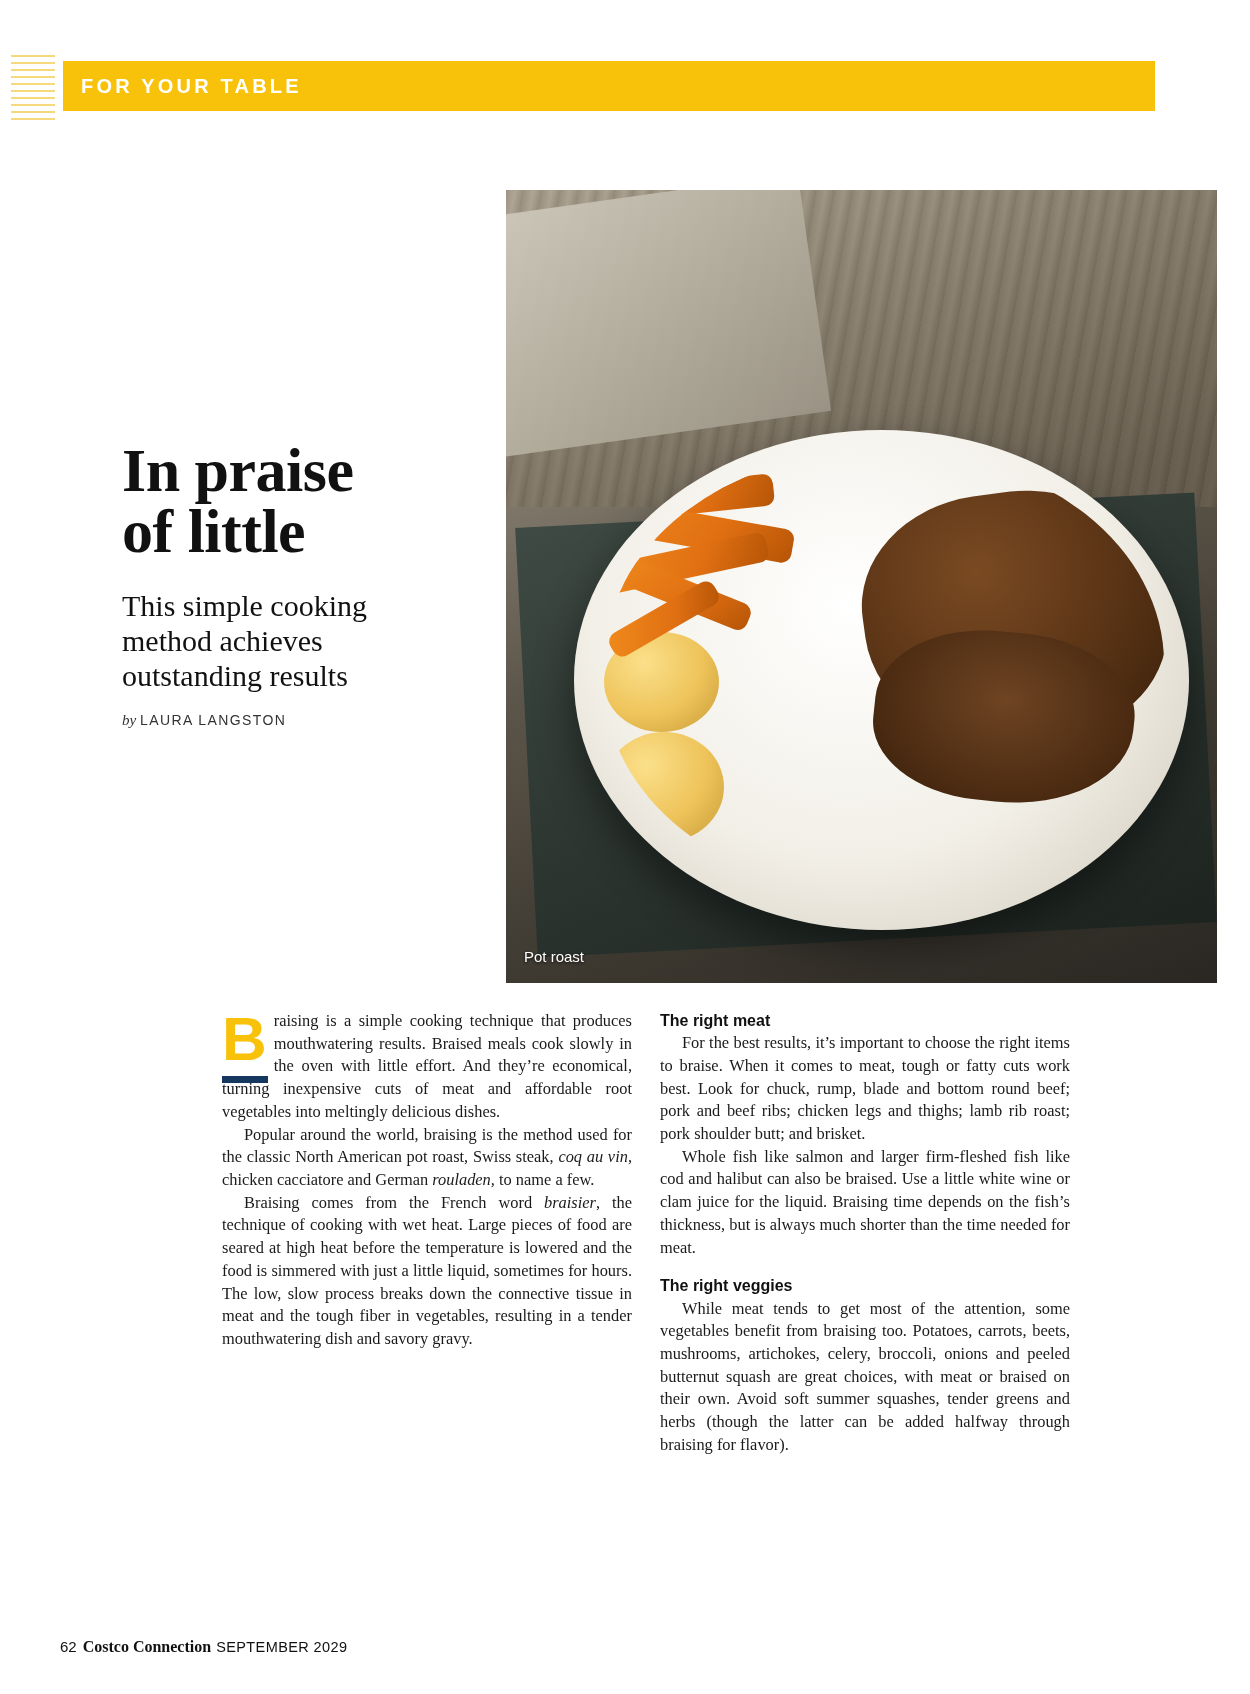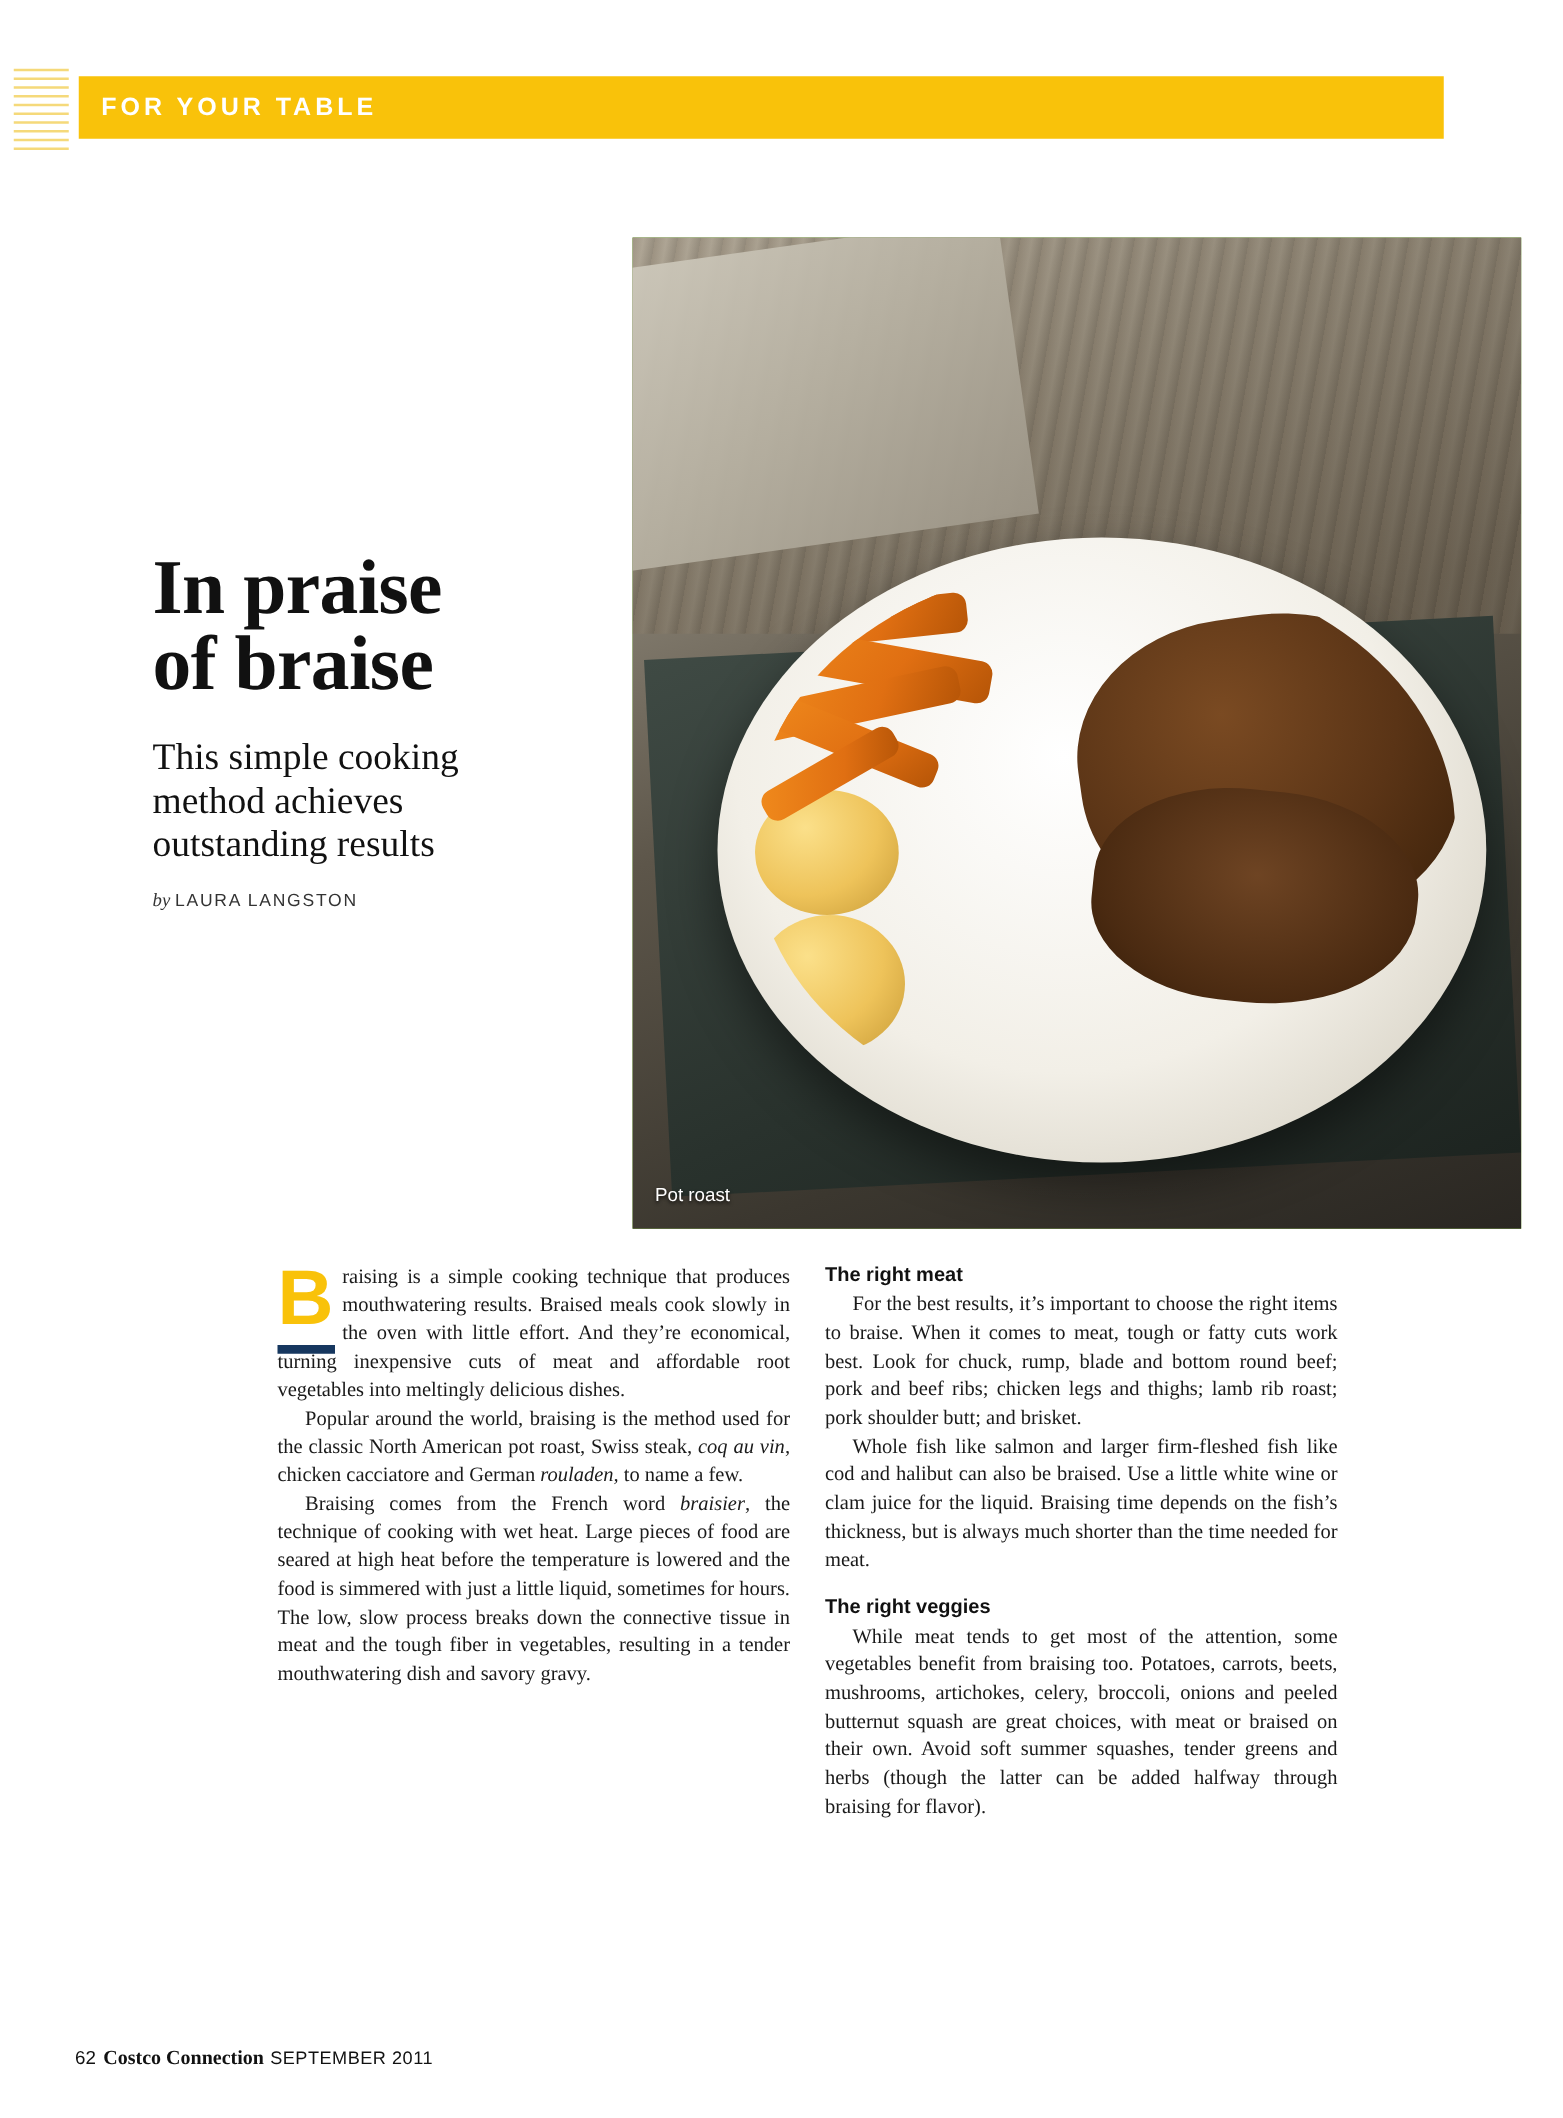--- a/index.html
+++ b/index.html
@@ -269,21 +269,21 @@
     <i></i>
     <i></i>
 </div>
 <div class="header-band">
   <div class="kicker">FOR YOUR TABLE</div>
 </div>
 
 <div class="headline">
   <h1>
     <span>In praise</span><br>
-    <span>of braise</span>
+    <span>of little</span>
   </h1>
   <h2>This simple cooking method achieves outstanding results</h2>
   <div class="byline">
     <span class="by">by</span>
     <span class="name">LAURA LANGSTON</span>
   </div>
 </div>
 
 <figure class="photo">
   <div class="bg"></div>
@@ -323,14 +323,14 @@
     <p>For the best results, it’s important to choose the right items to braise. When it comes to meat, tough or fatty cuts work best. Look for chuck, rump, blade and bottom round beef; pork and beef ribs; chicken legs and thighs; lamb rib roast; pork shoulder butt; and brisket.</p>
     <p>Whole fish like salmon and larger firm-fleshed fish like cod and halibut can also be braised. Use a little white wine or clam juice for the liquid. Braising time depends on the fish’s thickness, but is always much shorter than the time needed for meat.</p>
     <h3 class="spaced">The right veggies</h3>
     <p>While meat tends to get most of the attention, some vegetables benefit from braising too. Potatoes, carrots, beets, mushrooms, artichokes, celery, broccoli, onions and peeled butternut squash are great choices, with meat or braised on their own. Avoid soft summer squashes, tender greens and herbs (though the latter can be added halfway through braising for flavor).</p>
   </div>
 </div>
 
 <div class="dropcap-rule" style="left:222px;"></div>
 
 <div class="footer">
-  <span class="pg">62</span><span class="mag">Costco Connection</span><span class="issue">SEPTEMBER 2011</span>
+  <span class="pg">62</span><span class="mag">Costco Connection</span><span class="issue">SEPTEMBER 2029</span>
 </div>
 
 </body></html>

